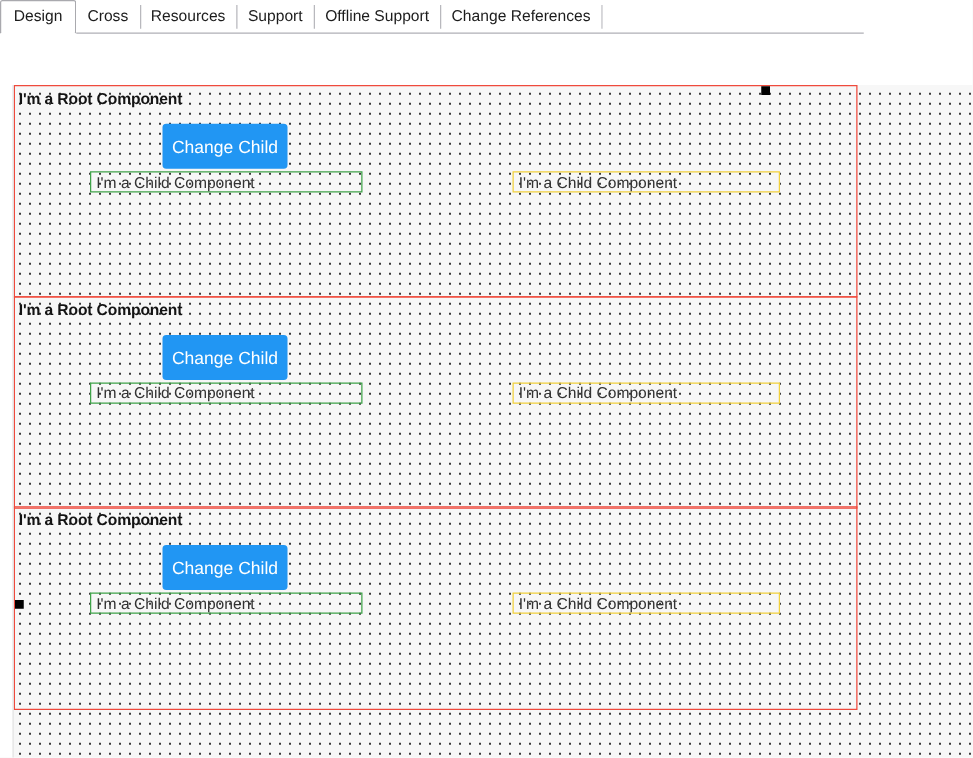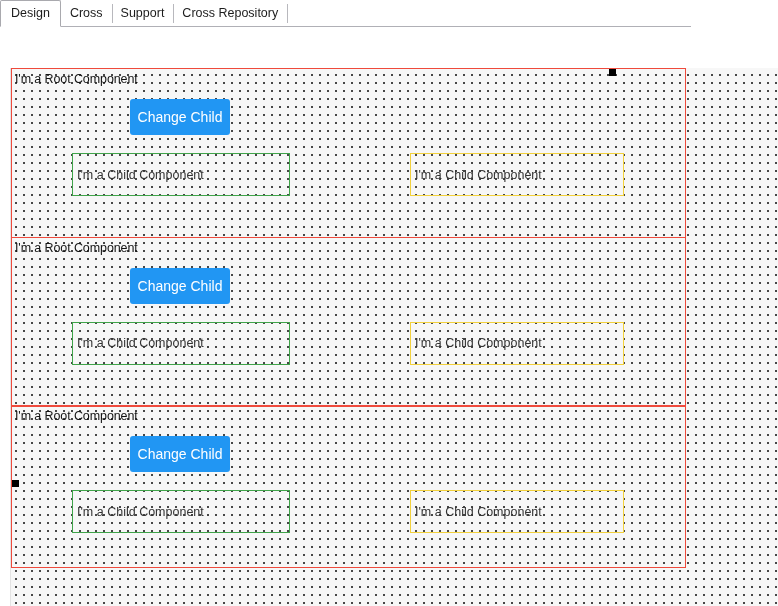--- a/index.html
+++ b/index.html
@@ -127,21 +127,21 @@
     margin-top: -1.5px;
   }
   .root-component:first-child { margin-top: 0; }
   .root-component.r3 { height: 163px; }
 
   .root-title {
     position: absolute;
     left: 3px;
     top: 3px;
     font-size: 12.5px;
-    font-weight: normal;
+    font-weight: bold;
     color: #141414;
     letter-spacing: -0.1px;
     white-space: nowrap;
   }
 
   .change-child-btn {
     position: absolute;
     left: 118px;
     top: 30px;
     width: 100px;
@@ -153,22 +153,22 @@
     font-family: "Liberation Sans", sans-serif;
     font-size: 14px;
     line-height: 36px;
     text-align: center;
     padding: 0;
     cursor: pointer;
   }
 
   .child-component {
     position: absolute;
-    top: 84px;
-    height: 43px;
+    top: 68px;
+    height: 17px;
     box-sizing: border-box;
     background: transparent;
   }
   .child-component .child-label {
     position: absolute;
     left: 4px;
     top: 50%;
     transform: translateY(-50%);
     font-size: 12.5px;
     color: #333333;
@@ -204,29 +204,35 @@
   <div class="tabbar-strip">
 
     <div class="tab active">
       <span class="tab-label">Design</span>
     </div>
 
     <div class="tab">
       <span class="tab-label">Cross</span>
     </div>
 
+    <div class="tab">
+      <span class="tab-label">Resources</span>
+    </div>
 
     <div class="tab">
       <span class="tab-label">Support</span>
     </div>
 
-
-
-    <div class="tab">
-      <span class="tab-label">Cross Repository</span>
+    <div class="tab">
+      <span class="tab-label">Offline Support</span>
+    </div>
+
+
+    <div class="tab">
+      <span class="tab-label">Change References</span>
     </div>
 
     <div class="tab-end-sep"></div>
   </div>
   <div class="tabbar-notch" id="active-tab-notch" style="left: 0px; width: 61px;"></div>
 </div>
 
 <div class="canvas">
 
   <div class="root-stack">

